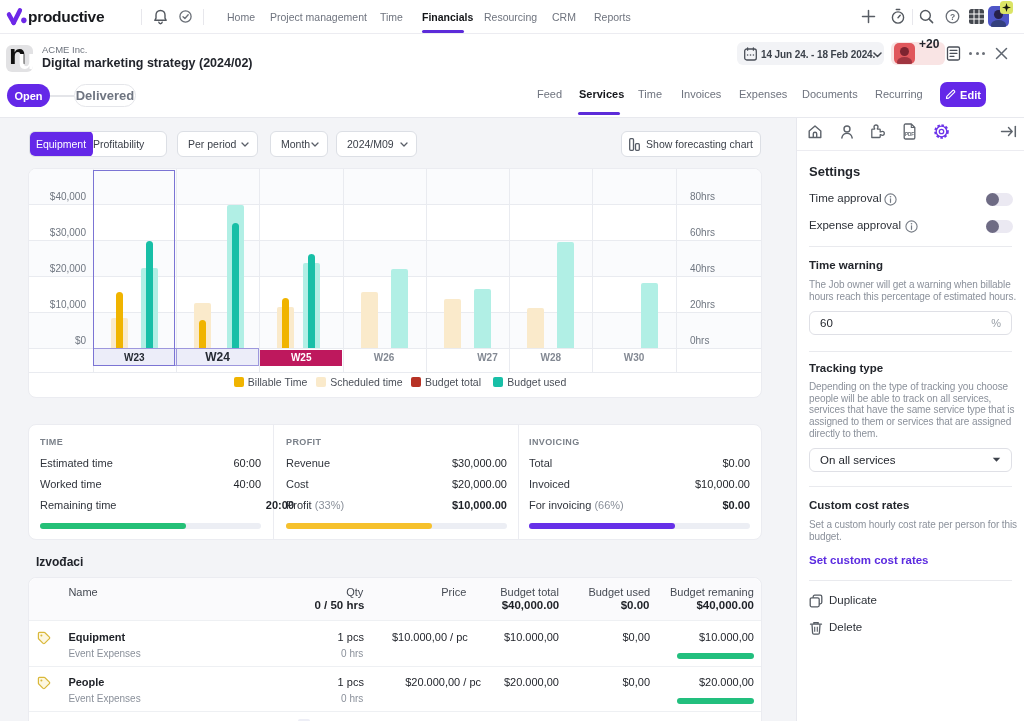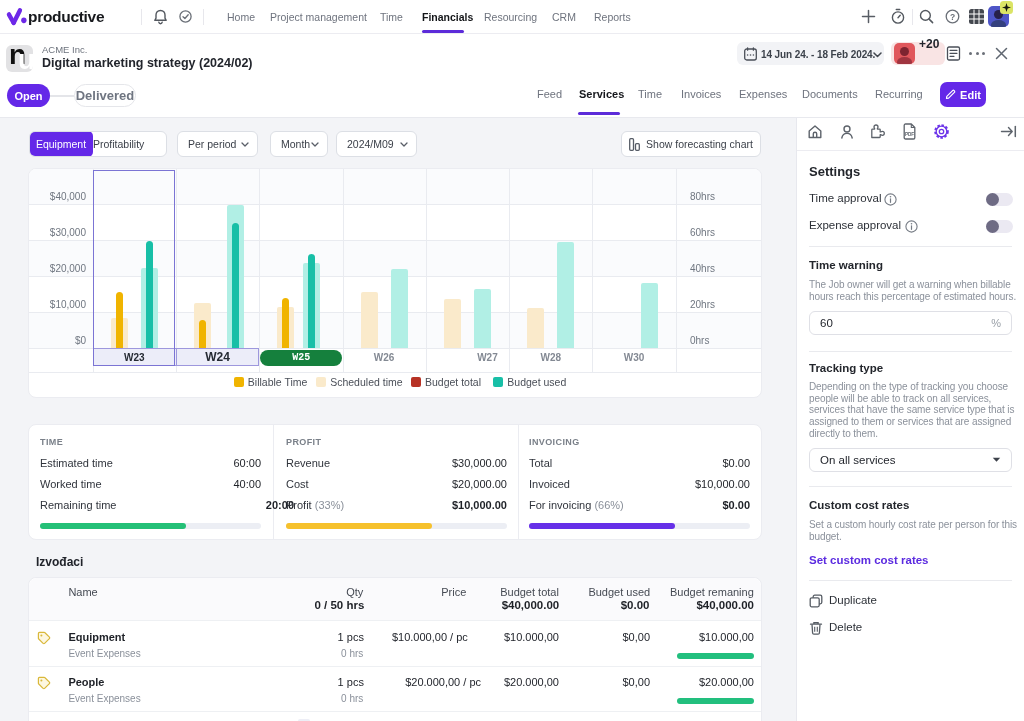--- a/index.html
+++ b/index.html
@@ -322,21 +322,21 @@
 <div class="bar" style="left:331.7px;top:123px;width:17px;height:56px;background:#faeacb;"></div>
 <div class="bar" style="left:361.7px;top:100px;width:17px;height:79px;background:#b1efe5;"></div>
 <div class="bar" style="left:415.0px;top:130px;width:17px;height:49px;background:#faeacb;"></div>
 <div class="bar" style="left:445.0px;top:120px;width:17px;height:59px;background:#b1efe5;"></div>
 <div class="bar" style="left:498.3px;top:139px;width:17px;height:40px;background:#faeacb;"></div>
 <div class="bar" style="left:528.3px;top:73px;width:17px;height:106px;background:#b1efe5;"></div>
 <div class="bar" style="left:611.6px;top:114px;width:17px;height:65px;background:#b1efe5;"></div>
 <div class="abs" style="left:63.6px;top:179px;width:166.6px;height:18px;background:#ecedf9;border:1px solid #9d97dd;"></div>
 <div class="abs" style="left:146.9px;top:179px;width:1px;height:18px;background:#9d97dd;"></div>
 <div class="abs" style="left:63.6px;top:1px;width:82.3px;height:196px;border:1px solid #7b74d4;"></div>
-<div class="abs flex" style="left:231.2px;top:180.5px;width:82px;height:16px;background:#15803d;border-radius:8px;justify-content:center;font-family:Liberation Mono, monospace;">
+<div class="abs flex" style="left:231.2px;top:180.5px;width:82px;height:16px;background:#be185d;border-radius:0;justify-content:center;">
       <span class="bold" style="font-size:10px;color:#fff;">W25</span>
     </div>
 <div class="abs flex bold" style="left:63.6px;top:179px;width:83.3px;height:18px;justify-content:center;font-size:10px;color:#252a33;">W23</div>
 <div class="abs flex bold" style="left:146.9px;top:179px;width:83.3px;height:18px;justify-content:center;font-size:12px;color:#252a33;">W24</div>
 <div class="abs flex bold" style="left:313.5px;top:179px;width:83.3px;height:18px;justify-content:center;font-size:10px;color:#838993;">W26</div>
 <div class="abs flex bold" style="left:396.8px;top:179px;width:83.3px;height:18px;justify-content:center;font-size:10px;color:#838993;padding-left:40px;">W27</div>
 <div class="abs flex bold" style="left:480.1px;top:179px;width:83.3px;height:18px;justify-content:center;font-size:10px;color:#838993;">W28</div>
 <div class="abs flex bold" style="left:563.4px;top:179px;width:83.3px;height:18px;justify-content:center;font-size:10px;color:#838993;">W30</div>
 <div class="abs" style="left:0;top:208px;width:732px;height:22px;">
 <div class="lgsq" style="left:204.8px;background:#f0b400;"></div>

